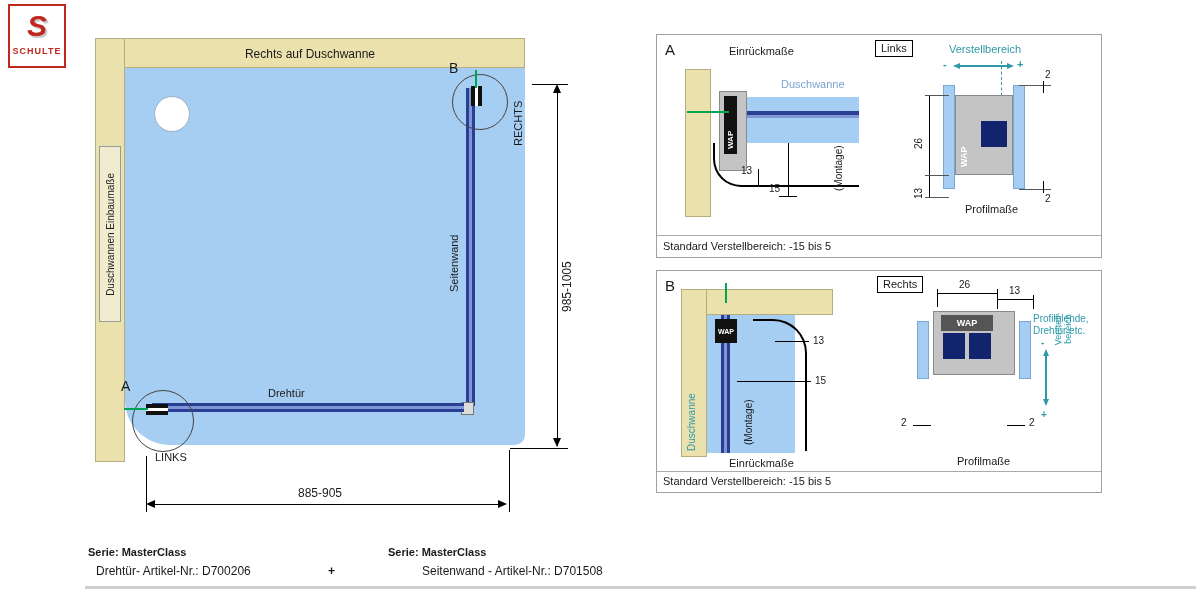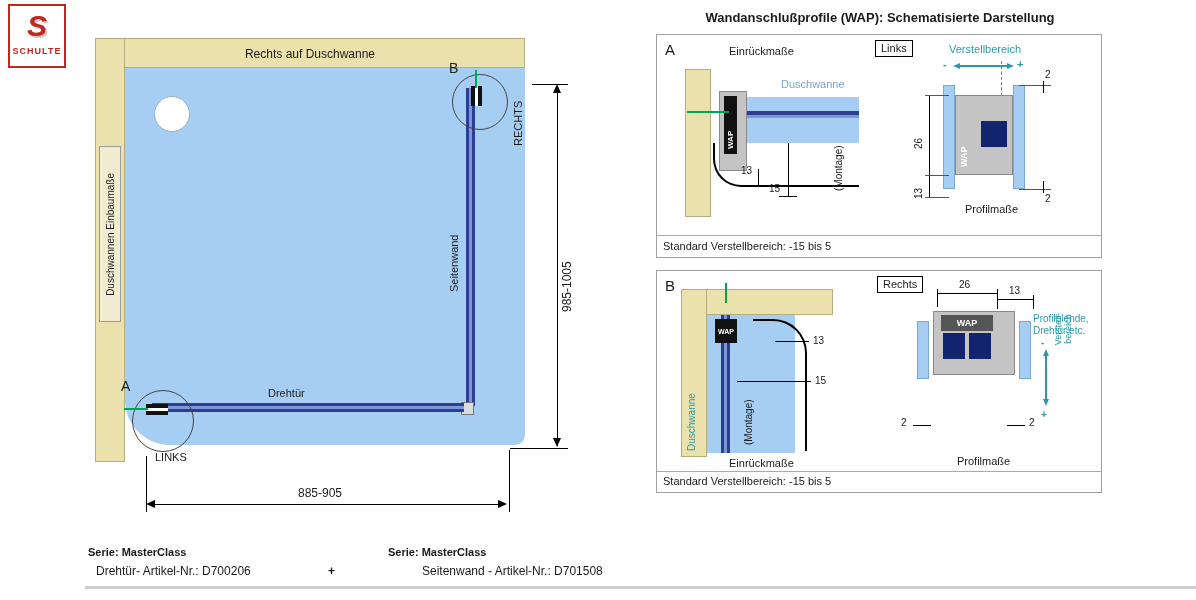--- a/index.html
+++ b/index.html
@@ -36,21 +36,20 @@
 </head>
 <body>
 
 <div class="canvas">
 
   <div style="position:absolute;left:8px;top:4px;width:58px;height:64px;border:2px solid #c0271e;background:#fff;text-align:center;">
     <div style="font-size:30px;font-weight:bold;font-style:italic;color:#c0271e;line-height:40px;text-shadow:2px 2px 0 #c9c9c9;">S</div>
     <div style="font-size:9px;font-weight:bold;color:#c0271e;letter-spacing:1px;">SCHULTE</div>
   </div>
 
-  <div class="t" style="left:650px;top:10px;width:460px;text-align:center;font-size:13px;font-weight:bold;">Wandanschlußprofile (WAP): Schematisierte Darstellung</div>
 
   <div class="beige" style="left:95px;top:38px;width:430px;height:30px;"></div>
   <div class="beige" style="left:95px;top:38px;width:30px;height:424px;"></div>
   <div class="t f12" style="left:95px;top:47px;width:430px;text-align:center;">Rechts auf Duschwanne</div>
 
   <div style="position:absolute;left:99px;top:146px;width:22px;height:176px;background:#f1ebcf;border:1px solid #9a9a9a;display:flex;align-items:center;justify-content:center;">
     <span class="f10" style="writing-mode:vertical-rl;transform:rotate(180deg);white-space:nowrap;">Duschwannen Einbaumaße</span>
   </div>
 
   <div class="blue" style="left:125px;top:68px;width:400px;height:377px;border-bottom-left-radius:45px;border-bottom-right-radius:10px;"></div>

